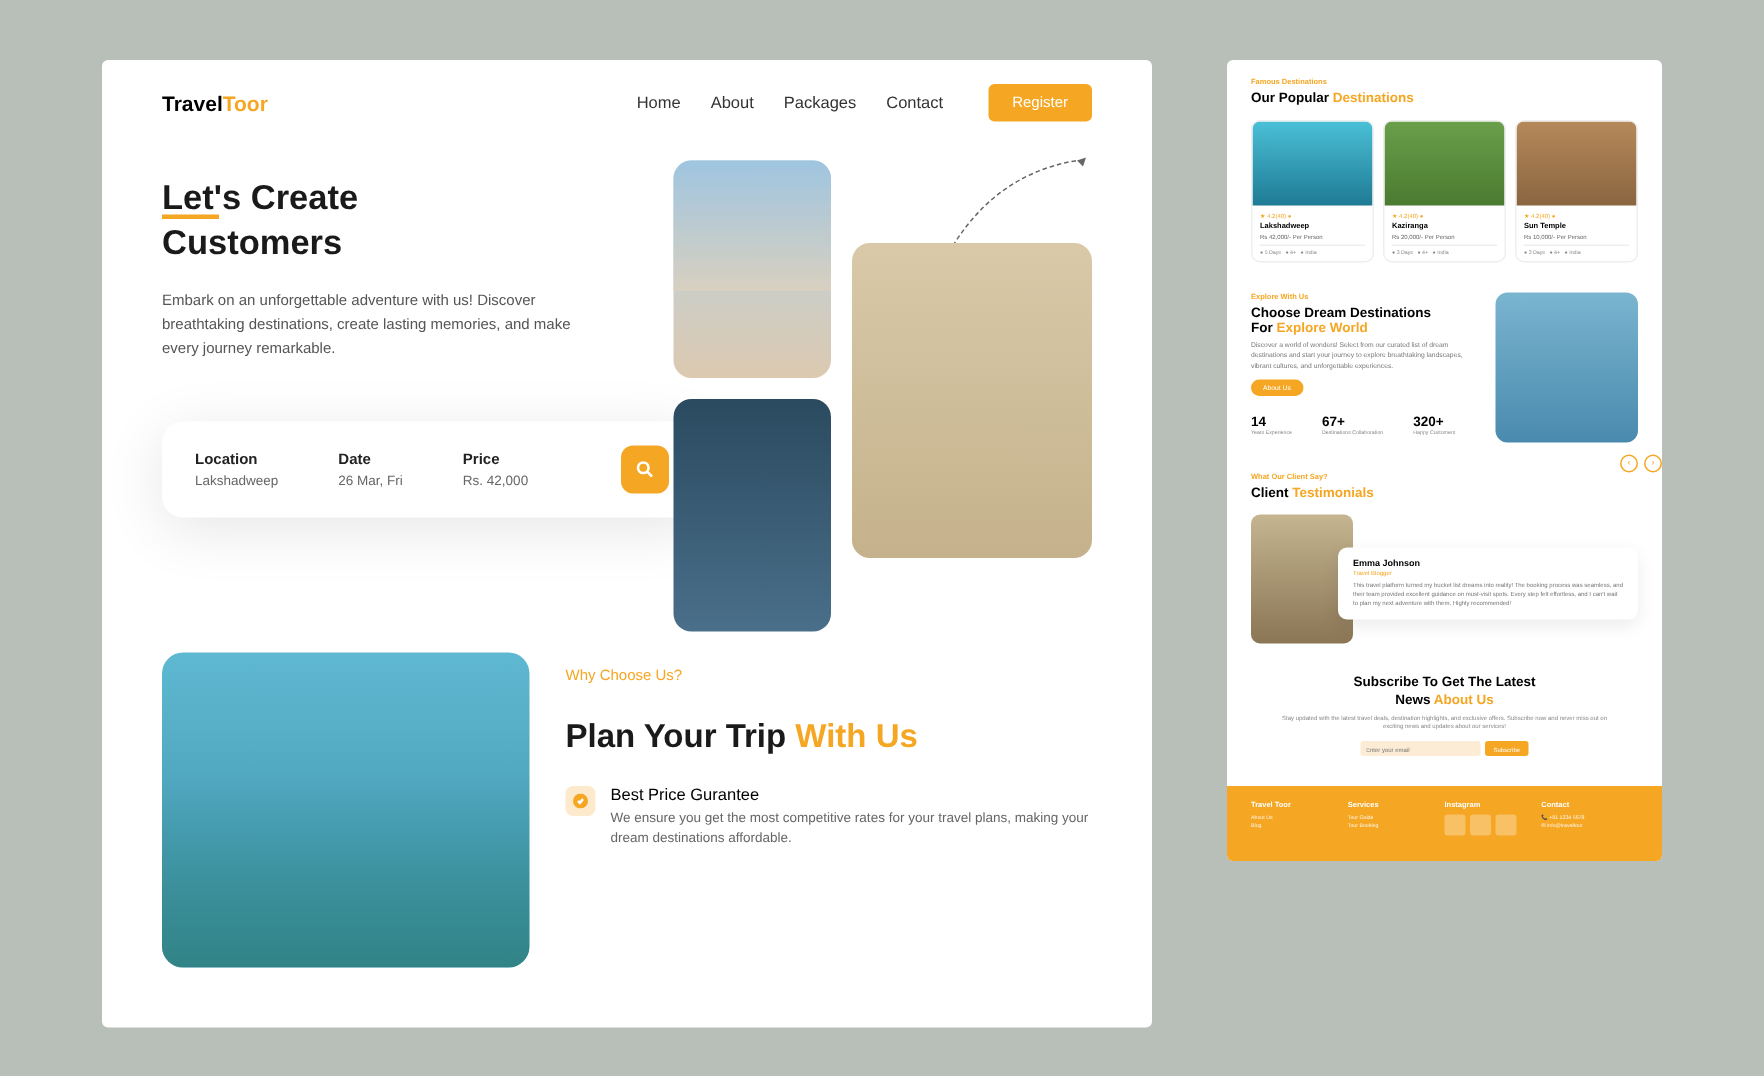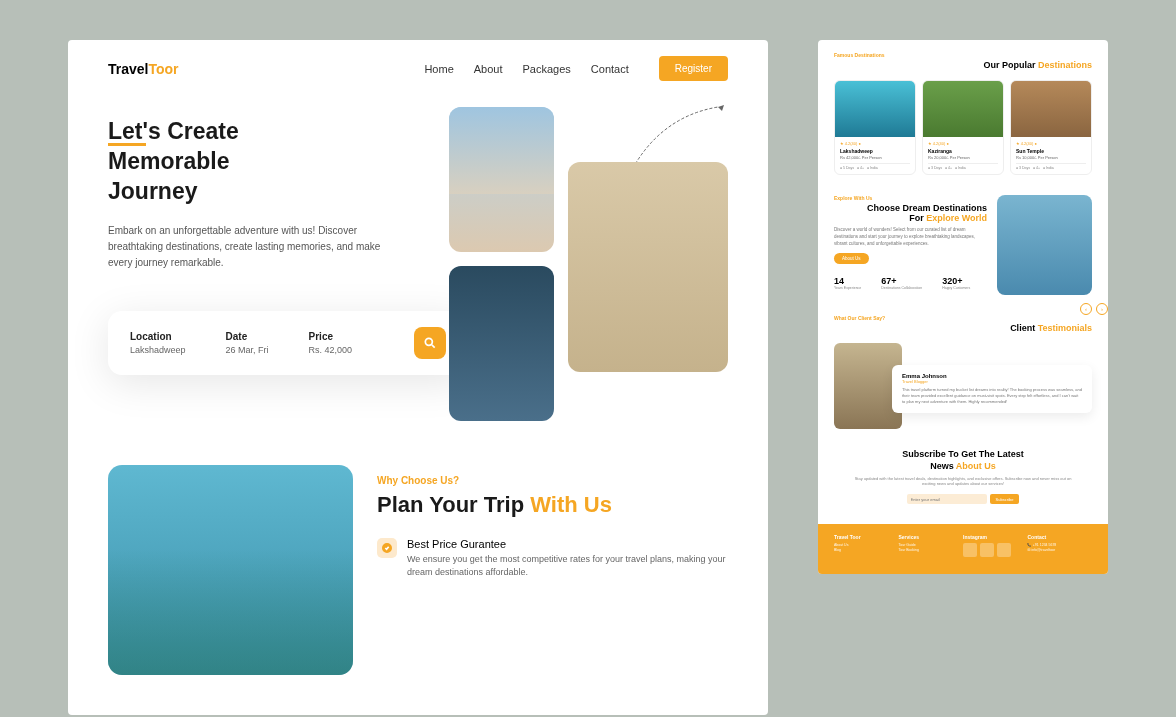--- a/index.html
+++ b/index.html
@@ -65,35 +65,35 @@
 .search-icon-btn {
   margin-left: auto; width: 32px; height: 32px; border-radius: 8px;
   background: #f5a623; display: flex; align-items: center; justify-content: center;
   color: #fff; cursor: pointer;
 }
 
 .why { display: flex; gap: 24px; padding: 40px; }
 .why-img { width: 245px; height: 210px; border-radius: 14px; background: linear-gradient(#5fb8d1, #3a8fa8); position: relative; overflow: hidden; }
 .why-img::after { content:''; position:absolute; bottom:0; left:0; right:0; height:60%; background: linear-gradient(transparent, rgba(40,120,100,0.5)); }
 .why-content { flex: 1; padding-top: 10px; }
-.sect-tag { font-size: 10px; color: #f5a623; font-weight: 700; margin-bottom: 6px; }
+.sect-tag { font-size: 10px; color: #f5a623; font-weight: 400; margin-bottom: 22px; }
 .sect-title { font-size: 22px; font-weight: 800; color: #1a1a1a; margin-bottom: 20px; }
 .sect-title .accent { color: #f5a623; }
 .feature { display: flex; gap: 10px; margin-bottom: 14px; }
 .feature-icon { width: 20px; height: 20px; border-radius: 5px; background: #fde9cc; display: flex; align-items: center; justify-content: center; }
 .feature-icon svg { width: 10px; height: 10px; }
 .feature-body { flex: 1; }
 .feature-title { font-size: 11px; font-weight: 400; margin-bottom: 3px; }
 .feature-desc { font-size: 9px; color: #666; line-height: 1.5; }
 
 
 .page-right { padding: 12px 0 0; font-size: 6px; }
 .rp-section { padding: 0 16px; margin-bottom: 20px; }
 .rp-tag { color: #f5a623; font-size: 5px; font-weight: 600; }
-.rp-title { font-size: 9px; font-weight: 800; margin-top: 2px; margin-bottom: 10px; text-align: right; }
+.rp-title { font-size: 9px; font-weight: 800; margin-top: 2px; margin-bottom: 10px; }
 .rp-title .accent { color: #f5a623; }
 
 .dest-grid { display: flex; gap: 6px; }
 .dest-card { flex: 1; border: 1px solid #eee; border-radius: 6px; overflow: hidden; }
 .dest-img { height: 56px; background: #8ab; }
 .dest-img.d1 { background: linear-gradient(#4ac0d6, #1f7a95); }
 .dest-img.d2 { background: linear-gradient(#6a9f4a, #4a7a30); }
 .dest-img.d3 { background: linear-gradient(#b5895a, #8a6540); }
 .dest-body { padding: 4px 5px; }
 .dest-rating { font-size: 4px; color: #f5a623; }
@@ -155,22 +155,21 @@
   </nav>
 
   <section class="hero">
     <svg class="plane-line plane-path" viewBox="0 0 120 90">
       <path d="M10 80 Q 40 20, 100 10"></path>
       <path d="M100 10 l6 -2 l-2 6 z" fill="#666" stroke="none"></path>
     </svg>
     <div class="hero-text">
       <h1 class="hero-title">
         <span class="underline">Let's</span> <span>Create</span><br>
-        <span>Memorable</span><br>
-        <span>Journey</span>
+        <span>Customers</span><br>
       </h1>
       <p class="hero-sub">Embark on an unforgettable adventure with us! Discover breathtaking destinations, create lasting memories, and make every journey remarkable.</p>
 
       <div class="search-card">
         <div class="sc-field">
           <div class="sc-label">Location</div>
           <div class="sc-val">Lakshadweep</div>
         </div>
         <div class="sc-field">
           <div class="sc-label">Date</div>

